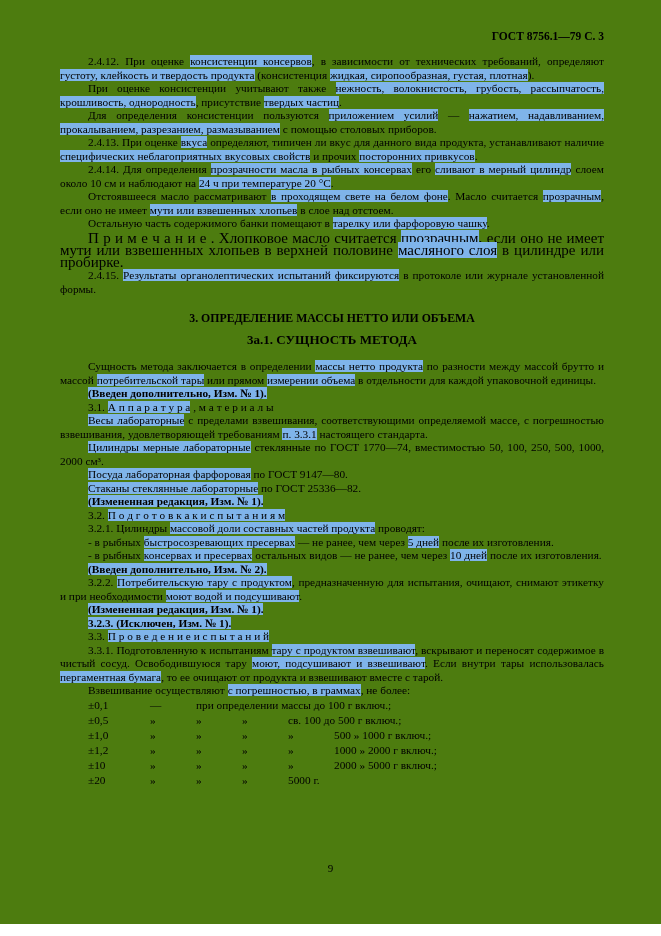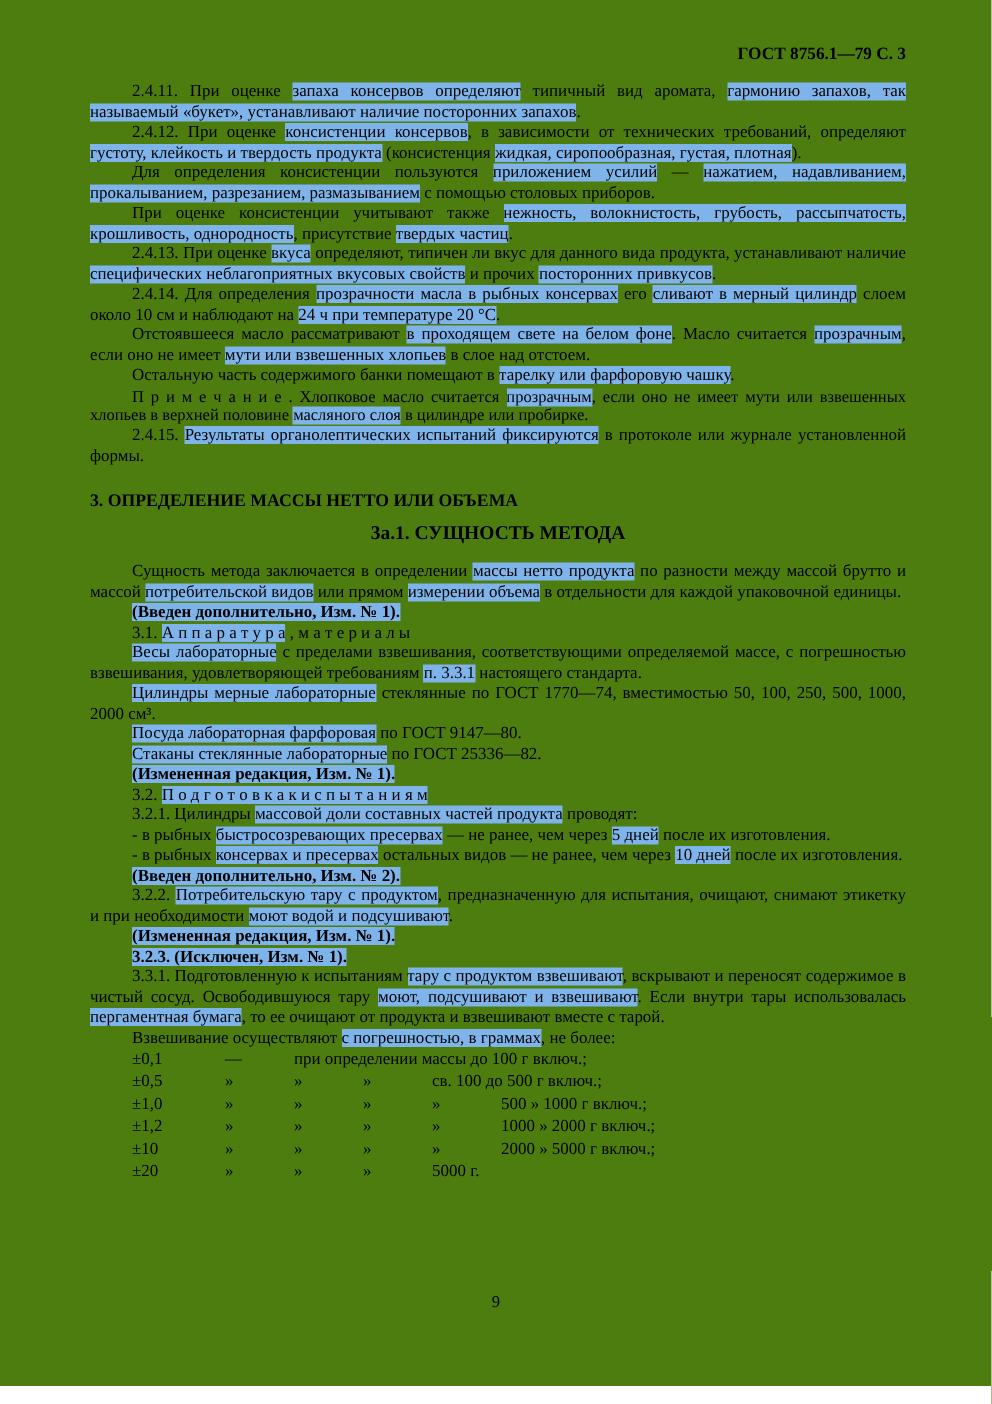--- a/index.html
+++ b/index.html
@@ -3,65 +3,65 @@
 <meta charset="utf-8">
 <style>
   html,body { margin:0; padding:0; background:#ffffff; }
   .page {
     position:relative; width:661px; height:924px; background:#4d7c0f;
     font-family:"Liberation Serif", serif; color:#000; overflow:hidden;
   }
   .content { position:absolute; left:60px; top:30px; width:544px; }
   .header { text-align:right; font-weight:bold; font-size:11.5px; margin-bottom:13px; }
   .p  { font-size:11.3px; line-height:13.5px; text-align:justify; text-indent:28px; margin:0; }
-  .small { font-size:11px; line-height:12.3px; text-align:justify; text-indent:28px; margin:1px 0; }
-  .h1 { font-size:11.8px; font-weight:bold; text-align:left; margin:15px 0 6px; }
+  .small { font-size:15px; line-height:12.3px; text-align:justify; text-indent:28px; margin:1px 0; }
+  .h1 { font-size:11.8px; font-weight:bold; text-align:center; margin:15px 0 6px; }
   .h2 { font-size:13px; font-weight:bold; text-align:center; margin:6px 0 12px; }
   .bold { font-weight:bold; }
   .hl { background:var(--hl, #7fb4ea); }
   .tol-row { font-size:11.3px; line-height:15px; padding-left:28px; }
   .tv { display:inline-block; width:62px; }
   .tm { display:inline-block; width:46px; }
   .page-number { position:absolute; left:0; right:0; bottom:50px; text-align:center; font-size:11px; }
 </style>
 </head>
 <body>
 
 <div class="page">
   <div class="content">
     <div class="header">ГОСТ 8756.1—79 С. 3</div>
     <div id="doc-body">
-        <div class="p"><span>2.4.11. При оценке </span><span class="hl">запаха консервов определяют</span><span> типичный вид аромата, </span><span class="hl">гармонию запахов, так называемый «букет», устанавливают наличие посторонних запахов</span><span>.</span></div>
         <div class="p"><span>2.4.12. При оценке </span><span class="hl">консистенции консервов</span><span>, в зависимости от технических требований, определяют </span><span class="hl">густоту, клейкость и твердость продукта</span><span> (консистенция </span><span class="hl">жидкая, сиропообразная, густая, плотная</span><span>).</span></div>
+        <div class="p"><span>При оценке консистенции учитывают также </span><span class="hl">нежность, волокнистость, грубость, рассыпчатость, крошливость, однородность</span><span>, присутствие </span><span class="hl">твердых частиц</span><span>.</span></div>
         <div class="p"><span>Для определения консистенции пользуются </span><span class="hl">приложением усилий</span><span> — </span><span class="hl">нажатием, надавливанием, прокалыванием, разрезанием, размазыванием</span><span> с помощью столовых приборов.</span></div>
-        <div class="p"><span>При оценке консистенции учитывают также </span><span class="hl">нежность, волокнистость, грубость, рассыпчатость, крошливость, однородность</span><span>, присутствие </span><span class="hl">твердых частиц</span><span>.</span></div>
         <div class="p"><span>2.4.13. При оценке </span><span class="hl">вкуса</span><span> определяют, типичен ли вкус для данного вида продукта, устанавливают наличие </span><span class="hl">специфических неблагоприятных вкусовых свойств</span><span> и прочих </span><span class="hl">посторонних привкусов</span><span>.</span></div>
         <div class="p"><span>2.4.14. Для определения </span><span class="hl">прозрачности масла в рыбных консервах</span><span> его </span><span class="hl">сливают в мерный цилиндр</span><span> слоем около 10 см и наблюдают на </span><span class="hl">24 ч при температуре 20 °С</span><span>.</span></div>
         <div class="p"><span>Отстоявшееся масло рассматривают </span><span class="hl">в проходящем свете на белом фоне</span><span>. Масло считается </span><span class="hl">прозрачным</span><span>, если оно не имеет </span><span class="hl">мути или взвешенных хлопьев</span><span> в слое над отстоем.</span></div>
         <div class="p"><span>Остальную часть содержимого банки помещают в </span><span class="hl">тарелку или фарфоровую чашку</span><span>.</span></div>
         <div class="small"><span>П р и м е ч а н и е .  Хлопковое масло считается </span><span class="hl">прозрачным</span><span>, если оно не имеет мути или взвешенных хлопьев в верхней половине </span><span class="hl">масляного слоя</span><span> в цилиндре или пробирке.</span></div>
         <div class="p"><span>2.4.15. </span><span class="hl">Результаты органолептических испытаний фиксируются</span><span> в протоколе или журнале установленной формы.</span></div>
         <div class="h1"><span>3. ОПРЕДЕЛЕНИЕ МАССЫ НЕТТО ИЛИ ОБЪЕМА</span></div>
         <div class="h2"><span>3а.1. СУЩНОСТЬ МЕТОДА</span></div>
-        <div class="p"><span>Сущность метода заключается в определении </span><span class="hl">массы нетто продукта</span><span> по разности между массой брутто и массой </span><span class="hl">потребительской видов</span><span> или прямом </span><span class="hl">измерении объема</span><span> в отдельности для каждой упаковочной единицы.</span></div>
+        <div class="p"><span>Сущность метода заключается в определении </span><span class="hl">массы нетто продукта</span><span> по разности между массой брутто и массой </span><span class="hl">потребительской тары</span><span> или прямом </span><span class="hl">измерении объема</span><span> в отдельности для каждой упаковочной единицы.</span></div>
         <div class="p"><span class="hl bold">(Введен дополнительно, Изм. № 1).</span></div>
         <div class="p"><span>3.1. </span><span class="hl">А п п а р а т у р а</span><span> ,  м а т е р и а л ы</span></div>
         <div class="p"><span class="hl">Весы лабораторные</span><span> с пределами взвешивания, соответствующими определяемой массе, с погрешностью взвешивания, удовлетворяющей требованиям </span><span class="hl">п. 3.3.1</span><span> настоящего стандарта.</span></div>
         <div class="p"><span class="hl">Цилиндры мерные лабораторные</span><span> стеклянные по ГОСТ 1770—74, вместимостью 50, 100, 250, 500, 1000, 2000 см³.</span></div>
         <div class="p"><span class="hl">Посуда лабораторная фарфоровая</span><span> по ГОСТ 9147—80.</span></div>
         <div class="p"><span class="hl">Стаканы стеклянные лабораторные</span><span> по ГОСТ 25336—82.</span></div>
         <div class="p"><span class="hl bold">(Измененная редакция, Изм. № 1).</span></div>
         <div class="p"><span>3.2. </span><span class="hl">П о д г о т о в к а  к  и с п ы т а н и я м</span></div>
         <div class="p"><span>3.2.1. Цилиндры </span><span class="hl">массовой доли составных частей продукта</span><span> проводят:</span></div>
         <div class="p"><span>- в рыбных </span><span class="hl">быстросозревающих пресервах</span><span> — не ранее, чем через </span><span class="hl">5 дней</span><span> после их изготовления.</span></div>
         <div class="p"><span>- в рыбных </span><span class="hl">консервах и пресервах</span><span> остальных видов — не ранее, чем через </span><span class="hl">10 дней</span><span> после их изготовления.</span></div>
         <div class="p"><span class="hl bold">(Введен дополнительно, Изм. № 2).</span></div>
         <div class="p"><span>3.2.2. </span><span class="hl">Потребительскую тару с продуктом</span><span>, предназначенную для испытания, очищают, снимают этикетку и при необходимости </span><span class="hl">моют водой и подсушивают</span><span>.</span></div>
         <div class="p"><span class="hl bold">(Измененная редакция, Изм. № 1).</span></div>
         <div class="p"><span class="hl bold">3.2.3. (Исключен, Изм. № 1).</span></div>
+        <div class="p"><span>3.3. </span><span class="hl">П р о в е д е н и е  и с п ы т а н и й</span></div>
         <div class="p"><span>3.3.1. Подготовленную к испытаниям </span><span class="hl">тару с продуктом взвешивают</span><span>, вскрывают и переносят содержимое в чистый сосуд. Освободившуюся тару </span><span class="hl">моют, подсушивают и взвешивают</span><span>. Если внутри тары использовалась </span><span class="hl">пергаментная бумага</span><span>, то ее очищают от продукта и взвешивают вместе с тарой.</span></div>
         <div class="p"><span>Взвешивание осуществляют </span><span class="hl">с погрешностью, в граммах</span><span>, не более:</span></div>
         <div class="tol-row"><span class="tv">±0,1</span><span class="tm">—</span><span>при определении массы до 100 г включ.;</span></div>
         <div class="tol-row"><span class="tv">±0,5</span><span class="tm">»</span><span class="tm">»</span><span class="tm">»</span><span>св. 100 до 500 г включ.;</span></div>
         <div class="tol-row"><span class="tv">±1,0</span><span class="tm">»</span><span class="tm">»</span><span class="tm">»</span><span class="tm">»</span><span>500 » 1000 г включ.;</span></div>
         <div class="tol-row"><span class="tv">±1,2</span><span class="tm">»</span><span class="tm">»</span><span class="tm">»</span><span class="tm">»</span><span>1000 » 2000 г включ.;</span></div>
         <div class="tol-row"><span class="tv">±10</span><span class="tm">»</span><span class="tm">»</span><span class="tm">»</span><span class="tm">»</span><span>2000 » 5000 г включ.;</span></div>
         <div class="tol-row"><span class="tv">±20</span><span class="tm">»</span><span class="tm">»</span><span class="tm">»</span><span>5000 г.</span></div>
       </div>
   </div>

